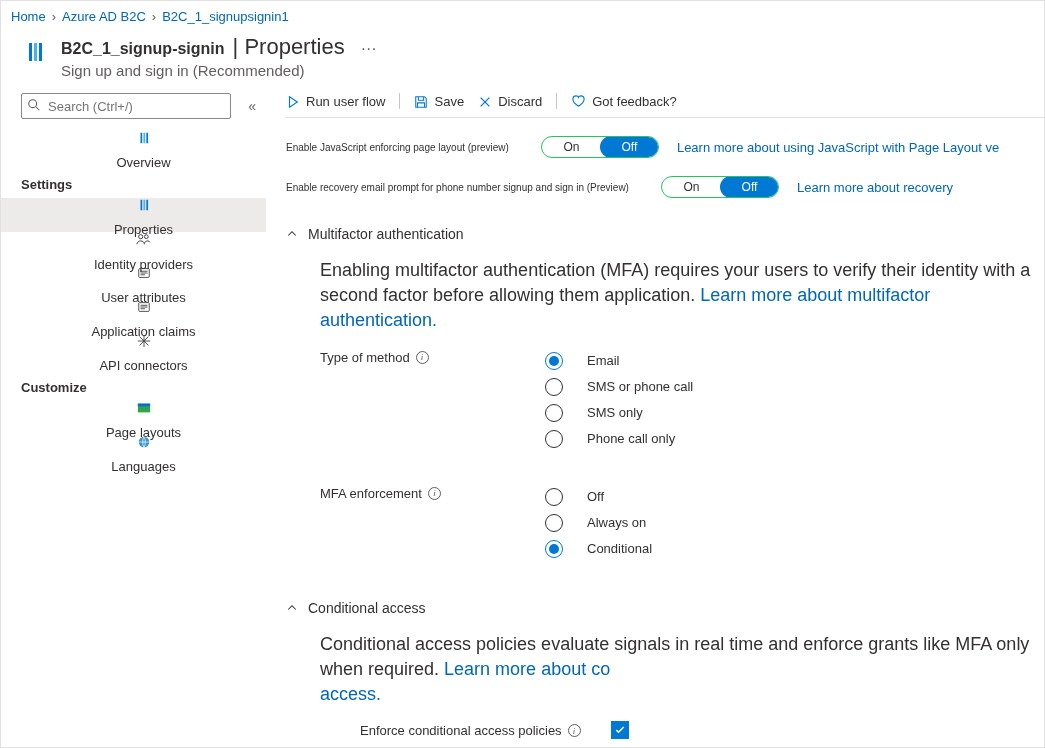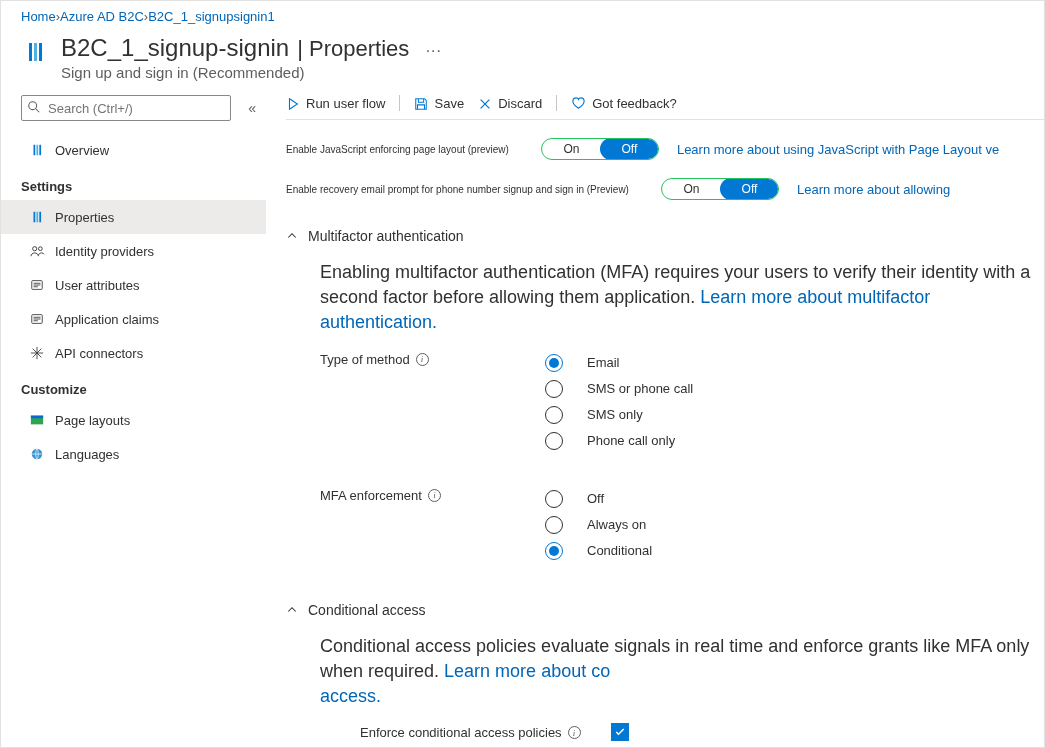--- a/index.html
+++ b/index.html
@@ -1,38 +1,38 @@
 <!DOCTYPE html>
 <html><head>
 <meta charset="utf-8">
 <style>
 * { box-sizing: border-box; margin: 0; padding: 0; font-family: "Segoe UI", -apple-system, sans-serif; }
 body { background: #fff; color: #323130; font-size: 13px; width: 1045px; height: 748px; overflow: hidden; border: 1px solid #e1e1e1; }
 a { color: #0066b8; text-decoration: none; cursor: pointer; }
 
-.breadcrumb { padding: 8px 20px 4px; font-size: 13px; display: flex; align-items: center; }
+.breadcrumb { padding: 8px 10px 4px; font-size: 13px; display: flex; align-items: center; gap: 6px; }
 .breadcrumb .sep { color: #605e5c; }
 
 .header { padding: 6px 20px 10px; display: flex; align-items: flex-start; gap: 12px; }
 .header-icon { width: 28px; height: 28px; display: flex; align-items: center; justify-content: center; margin-top: 4px; }
 .header-title-row { display: flex; align-items: baseline; gap: 8px; }
-.header-title { font-size: 24px; font-weight: 400; }
+.header-title { font-size: 16px; font-weight: 700; }
 .header-sub { font-size: 22px; font-weight: 400; color: #323130; }
 .header-desc { font-size: 15px; color: #605e5c; margin-top: 2px; }
 .header-more { color: #605e5c; font-size: 16px; cursor: pointer; margin-left: 8px; }
 
 .layout { display: flex; height: calc(100% - 72px); }
 .sidebar { width: 265px; border-right: 0; padding: 4px 0 0 20px; display: flex; flex-direction: column; }
 .search-row { display: flex; align-items: center; gap: 10px; margin-bottom: 12px; padding-right: 10px;}
 .search-input { flex: 1; height: 26px; border: 1px solid #8a8886; border-radius: 2px; padding: 0 6px 0 26px; font-size: 13px; background: #fff; }
 .search-wrap { position: relative; flex: 1; }
 .search-wrap .si { position: absolute; left: 6px; top: 5px; color: #605e5c; }
 .collapse-btn { color: #605e5c; cursor: pointer; font-size: 14px; }
 
-.nav-item { display: flex; align-items: center; gap: 10px; height: 34px; padding: 0 8px; cursor: pointer; font-size: 13px; margin-left: -20px; padding-left: 28px; }
+.nav-item { display: flex; align-items: center; gap: 10px; height: 34px; padding: 0 8px; cursor: pointer; font-size: 13px; margin-left: -20px; padding-left: 28px; flex-direction: column; }
 .nav-item.selected { background: #edebe9; }
 .nav-item .ic { width: 16px; display: flex; justify-content: center; color: #3b3a39; }
 .nav-section { font-size: 13px; font-weight: 600; margin: 12px 0 6px; color: #323130; }
 
 .main { flex: 1; padding: 4px 0 0 20px; overflow: hidden; }
 .toolbar { display: flex; align-items: center; gap: 14px; padding-bottom: 8px; border-bottom: 1px solid #e1e1e1; margin-right: 0; }
 .toolbar .tb-item { display: flex; align-items: flex-end; gap: 6px; color: #323130; cursor: pointer; font-size: 13px; }
 .toolbar .tb-item .ic { color: #0078d4; }
 .toolbar .sep { width: 1px; height: 16px; background: #c8c6c4; }
 
@@ -255,21 +255,21 @@
         </div>
       </div>
 
       <div class="row">
         <span class="label">Enable recovery email prompt for phone number signup and sign in (Preview)</span>
         <div style="display:flex;align-items:center;gap:18px;margin-left:14px;">
           <div class="pill-toggle">
             <div class="half">On</div>
             <div class="half active">Off</div>
           </div>
-          <a class="link-more">Learn more about allowing</a>
+          <a class="link-more">Learn more about recovery</a>
         </div>
       </div>
 
       <div class="section">
         <div class="sec-head">
           <span class="chev">
               <svg width="12" height="12" viewBox="0 0 16 16">
                 <path d="M3 10l5-5 5 5" fill="none" stroke="#323130" stroke-width="1.4"></path>
               </svg>
             </span>

